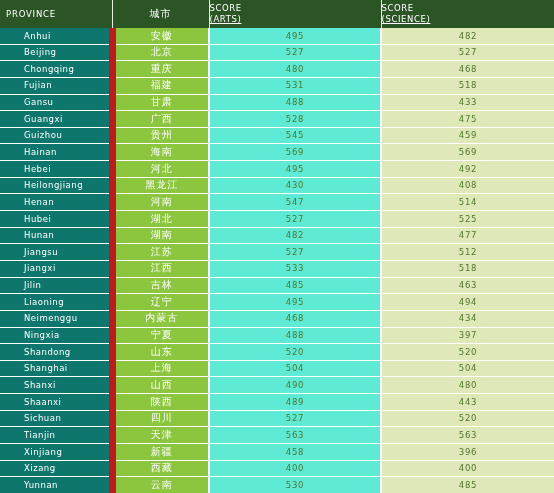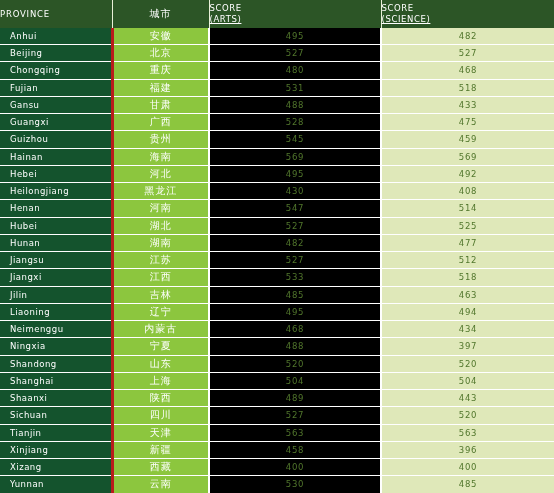--- a/index.html
+++ b/index.html
@@ -32,20 +32,21 @@
     letter-spacing: 0.6px;
     font-weight: normal;
     padding: 0;
     border-right: 1px solid #e9f0d8;
     vertical-align: middle;
     line-height: 1.25;
   }
   thead th:last-child { border-right: none; }
   th.th-province {
     text-align: left;
+    padding-left: 6px;
     letter-spacing: 0.8px;
   }
   th.th-city {
     text-align: center;
     font-size: 10px;
     letter-spacing: 1px;
     margin-left: 44px;
   }
   th.th-score { text-align: left; }
   .score-line2 { display: block; text-decoration: underline; }
@@ -55,37 +56,37 @@
   tbody td {
     padding: 0;
     font-size: 8.5px;
     line-height: 14.6px;
     vertical-align: middle;
     border-bottom: 1.5px solid #ffffff;
   }
   tbody tr:last-child td { border-bottom: none; }
 
   td.cell-province {
-    background: #14532d;
+    background: #0f766e;
     color: #ffffff;
     text-align: left;
-    padding-left: 10px;
+    padding-left: 24px;
     letter-spacing: 0.5px;
-    border-right: 3px solid #b91c1c;
+    border-right: 7px solid #b91c1c;
   }
   td.cell-city {
     background: #8cc63e;
     color: #ffffff;
     text-align: center;
     font-size: 10px;
     letter-spacing: 1px;
     border-right: 2px solid #ffffff;
   }
   td.cell-arts {
-    background: #000000;
+    background: #5eead4;
     color: #51762c;
     text-align: center;
     letter-spacing: 0.7px;
     border-right: 2px solid #ffffff;
   }
   td.cell-science {
     background: #dfe8b9;
     color: #51762c;
     text-align: center;
     letter-spacing: 0.7px;
@@ -236,20 +237,26 @@
         <td class="cell-arts">520</td>
         <td class="cell-science">520</td>
       </tr>
       <tr>
         <td class="cell-province">Shanghai</td>
         <td class="cell-city">上海</td>
         <td class="cell-arts">504</td>
         <td class="cell-science">504</td>
       </tr>
       <tr>
+        <td class="cell-province">Shanxi</td>
+        <td class="cell-city">山西</td>
+        <td class="cell-arts">490</td>
+        <td class="cell-science">480</td>
+      </tr>
+      <tr>
         <td class="cell-province">Shaanxi</td>
         <td class="cell-city">陕西</td>
         <td class="cell-arts">489</td>
         <td class="cell-science">443</td>
       </tr>
       <tr>
         <td class="cell-province">Sichuan</td>
         <td class="cell-city">四川</td>
         <td class="cell-arts">527</td>
         <td class="cell-science">520</td>

